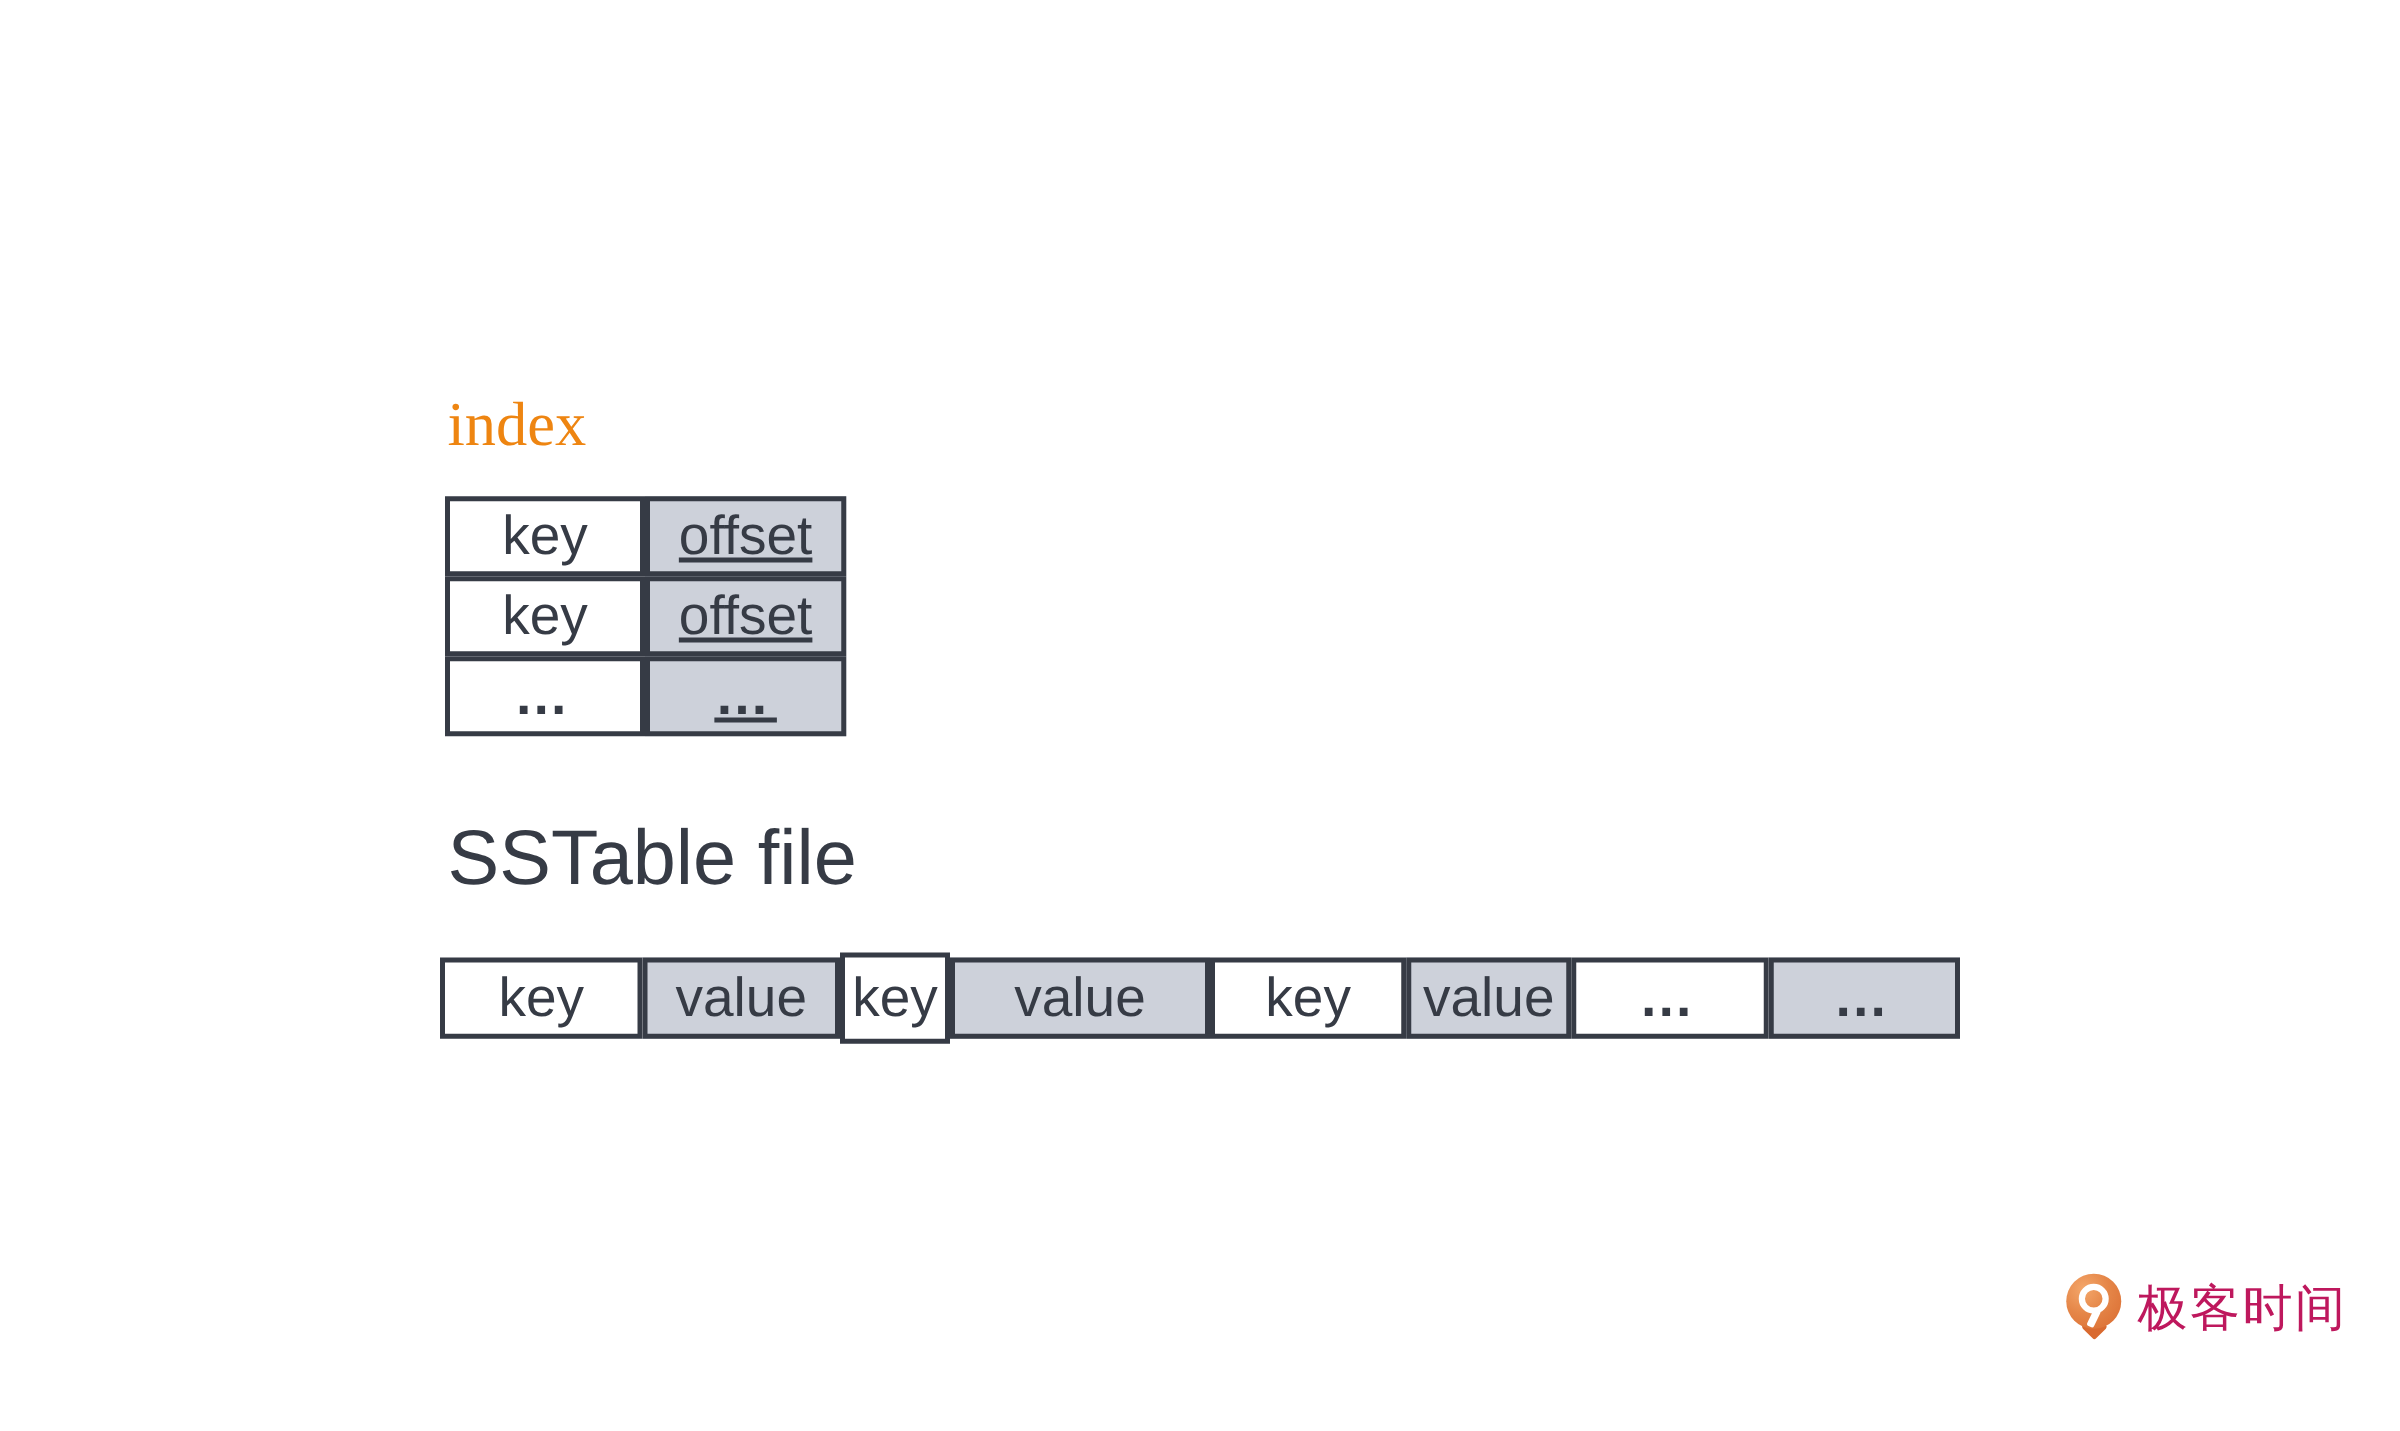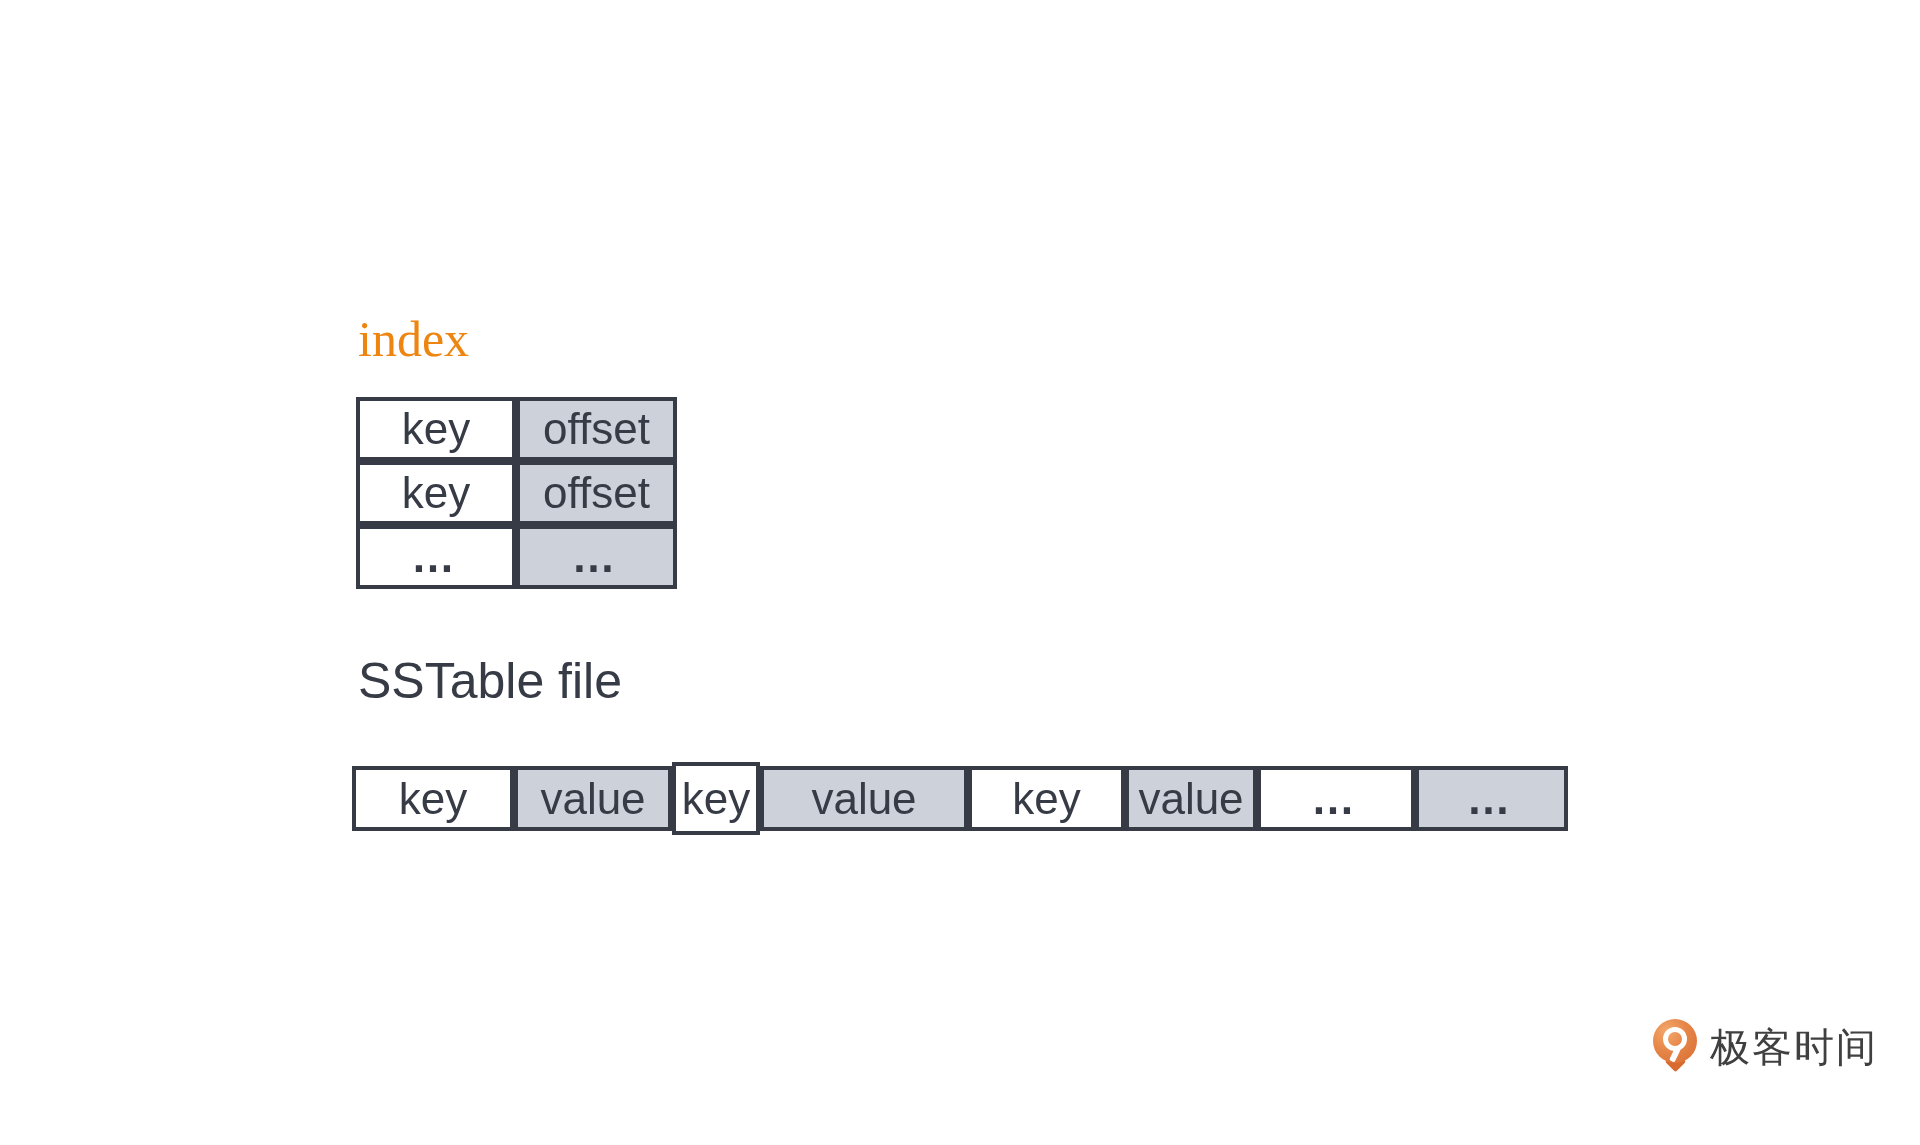--- a/index.html
+++ b/index.html
@@ -33,28 +33,28 @@
   .t-cell {
     border: 4px solid #363B45;
     height: 64px;
     display: flex;
     align-items: center;
     justify-content: center;
     font-size: 44px;
     color: #363B45;
   }
   .t-cell.col-key   { width: 160px; background: #ffffff; }
-  .t-cell.col-offset{ width: 161px; background: #CDD1DA; }
+  .t-cell.col-offset{ width: 161px; background: #CDD1DA; text-decoration: underline; }
 
   
   .sstable-label {
     position: absolute;
     left: 358px;
     top: 656px;
-    font-size: 50px;
+    font-size: 62px;
     line-height: 1;
     color: #363B45;
   }
 
   
   .sstable-bar {
     position: absolute;
     left: 352px;
     top: 766px;
     height: 65px;
@@ -121,21 +121,21 @@
   }
   .pin-needle {
     position: absolute; left: 20px; top: 29px;
     width: 6px; height: 15px;
     background: #ffffff;
     transform: rotate(26deg);
     border-radius: 2px;
   }
   .logo-text {
     font-size: 40px;
-    color: #404040;
+    color: #be185d;
     letter-spacing: 2px;
     line-height: 1;
   }
 </style>
 </head>
 <body>
 
 <div class="canvas">
 
   <div class="index-label">index</div>

